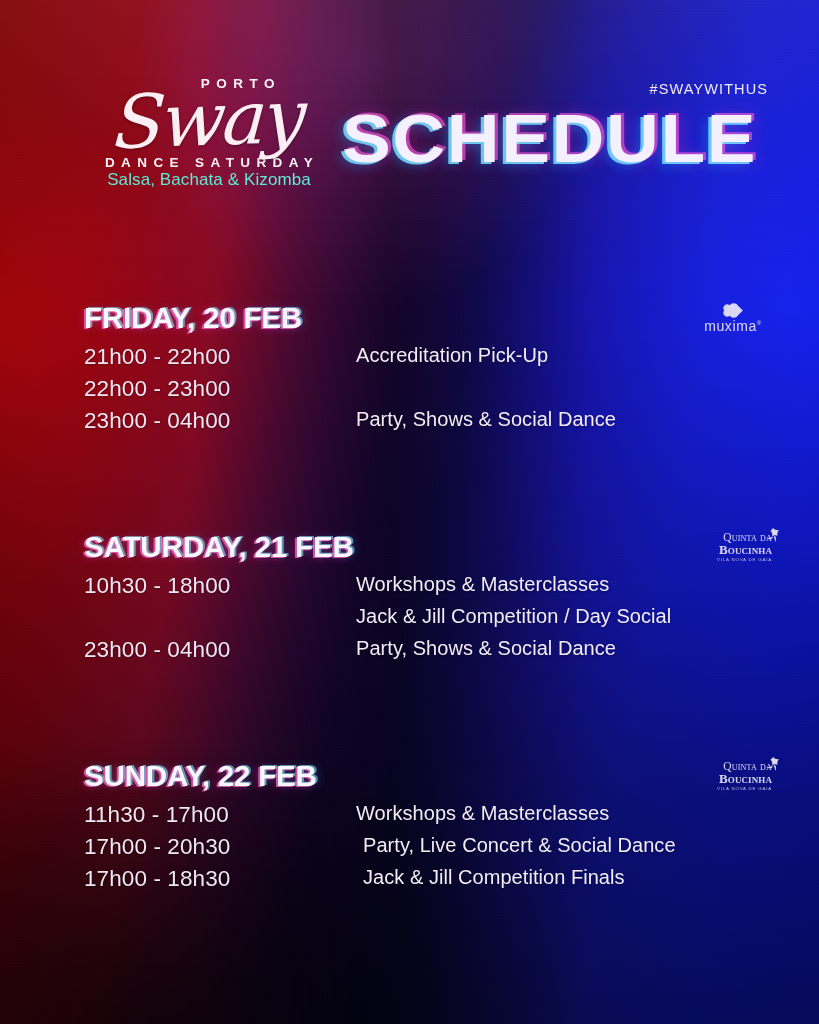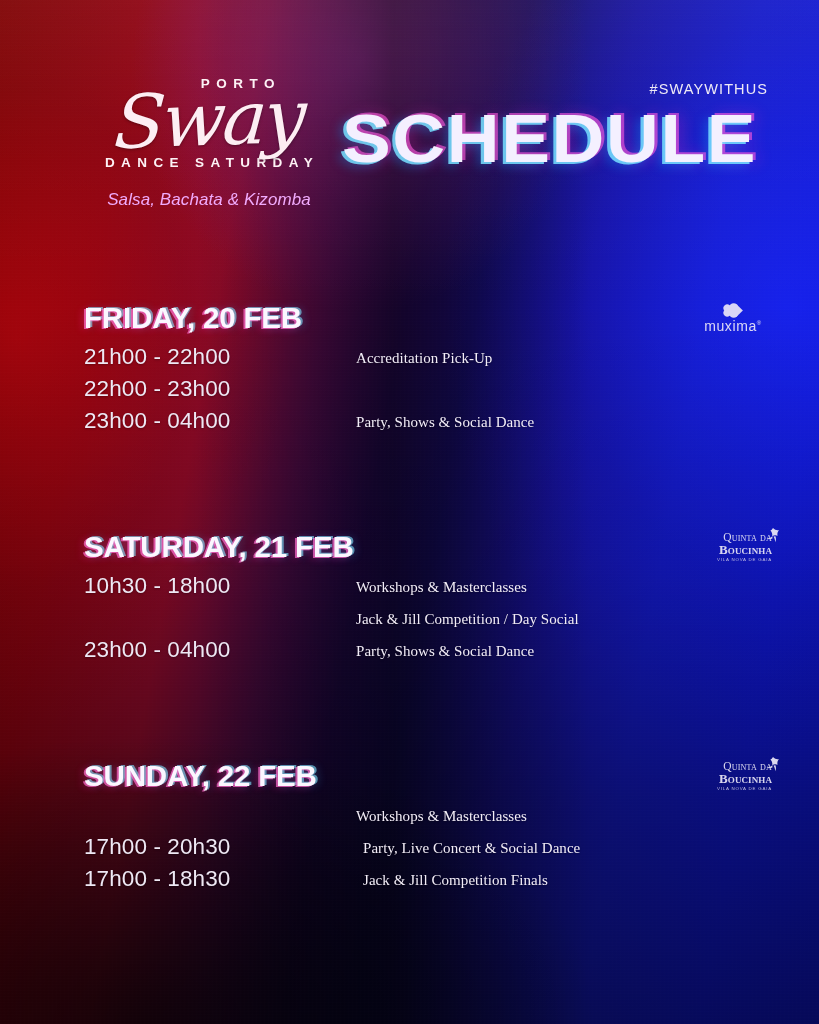--- a/index.html
+++ b/index.html
@@ -137,23 +137,22 @@
     letter-spacing: 6.4px;
     font-weight: 700;
     margin-top: 2px;
     text-indent: 6px;
     color: #fdf2f5;
   }
   .brand-styles {
     font-size: 17px;
     letter-spacing: .1px;
     font-weight: 400;
-    margin-top: 20px;
-    color: #f0abfc;
-    font-style: italic;
+    margin-top: 0;
+    color: #5eead4;
   }
 
   .hashtag {
     position: absolute;
     right: 82px;
     top: 81px;
     font-size: 14.5px;
     letter-spacing: 1.1px;
     font-weight: 500;
     color: #efeaf6;
@@ -216,28 +215,27 @@
     font-size: 22.5px;
     font-weight: 400;
     letter-spacing: .1px;
     color: #eee8f4;
     white-space: nowrap;
     text-shadow: 0 1px 2px rgba(0,0,0,.30);
   }
   .row .act {
     position: absolute;
     left: 356px;
-    top: 6px;
-    font-size: 15px;
+    top: 0;
+    font-size: 20px;
     font-weight: 400;
     letter-spacing: .05px;
     color: #f2edf7;
     white-space: nowrap;
     text-shadow: 0 1px 2px rgba(0,0,0,.30);
-    font-family: Liberation Serif, serif;
   }
   .row.indent .act { left: 363px; }
 
   
   .sponsor {
     position: absolute;
     opacity: .92;
   }
   .sponsor-muxima {
     right: 82px;
@@ -376,20 +374,21 @@
           <span class="time">23h00 - 04h00</span>
           <span class="act">Party, Shows &amp; Social Dance</span>
         </div>
       </div>
     </div>
 
     <div class="day-block" style="top:760px;">
       <div class="day-head">SUNDAY, 22 FEB</div>
       <div class="rows">
         <div class="row">
+          <span class="time">11h30 - 17h00</span>
           <span class="act">Workshops &amp; Masterclasses</span>
         </div>
         <div class="row indent">
           <span class="time">17h00 - 20h30</span>
           <span class="act">Party, Live Concert &amp; Social Dance</span>
         </div>
         <div class="row indent">
           <span class="time">17h00 - 18h30</span>
           <span class="act">Jack &amp; Jill Competition Finals</span>
         </div>

